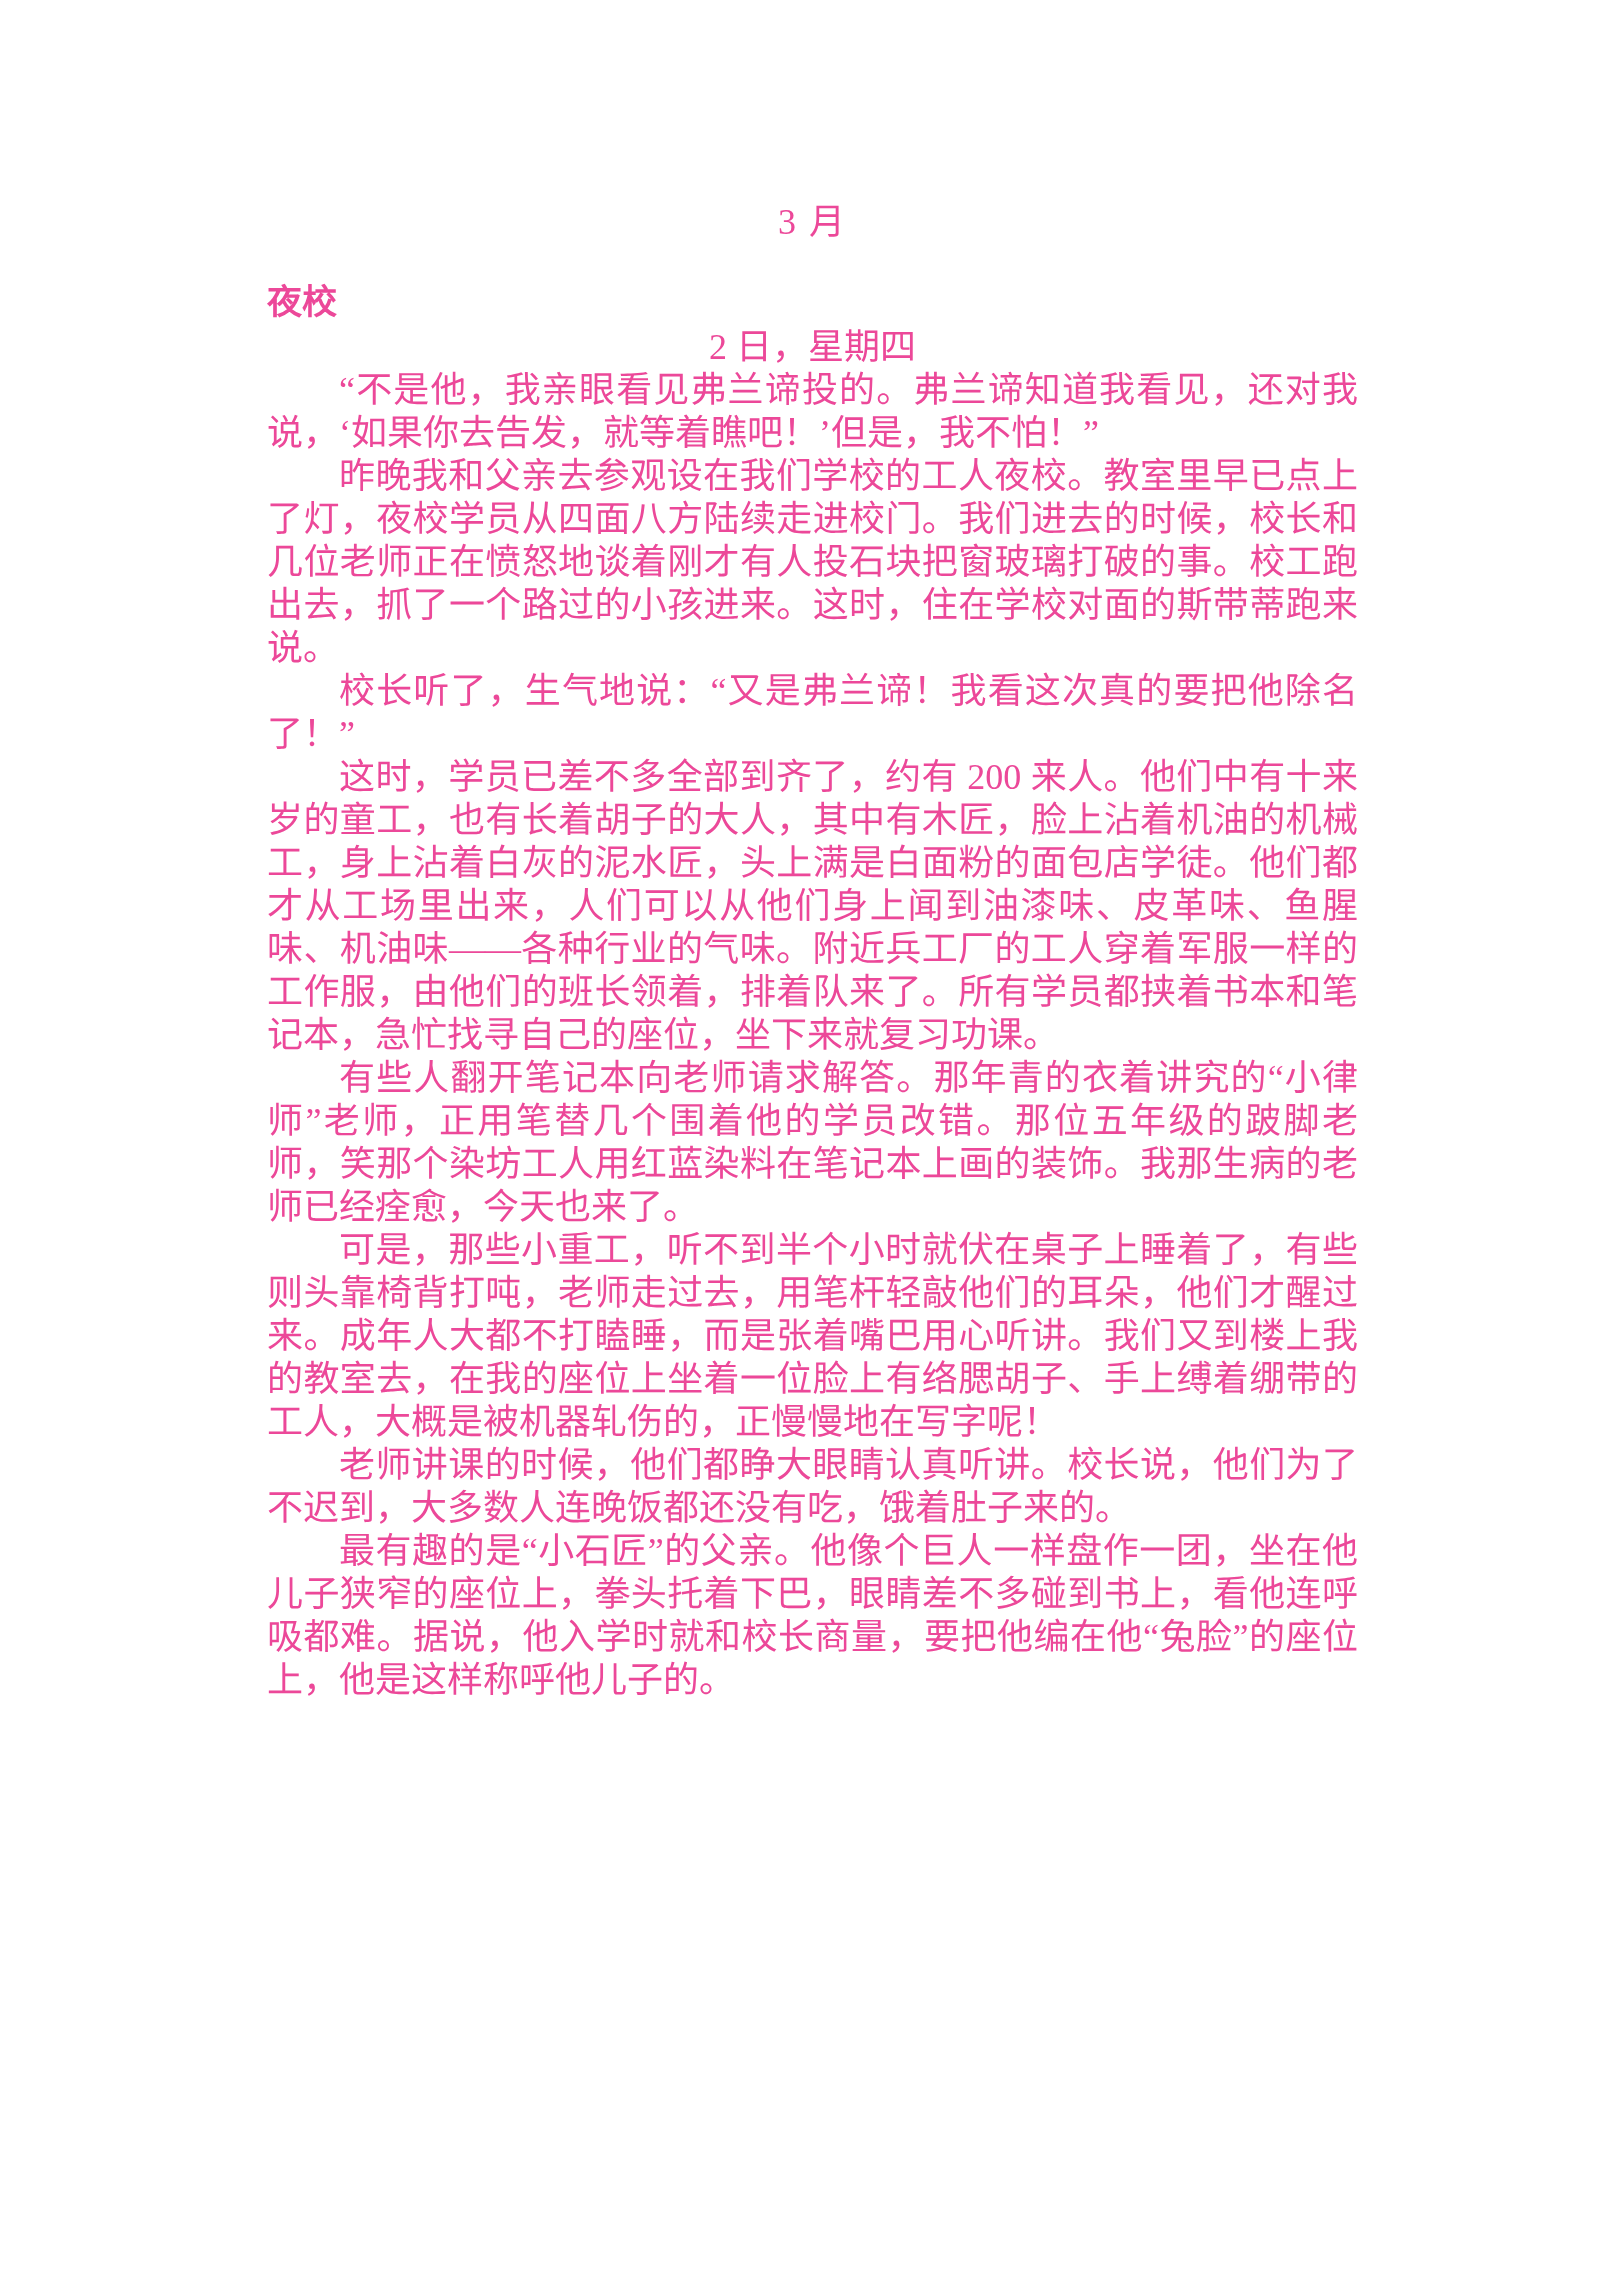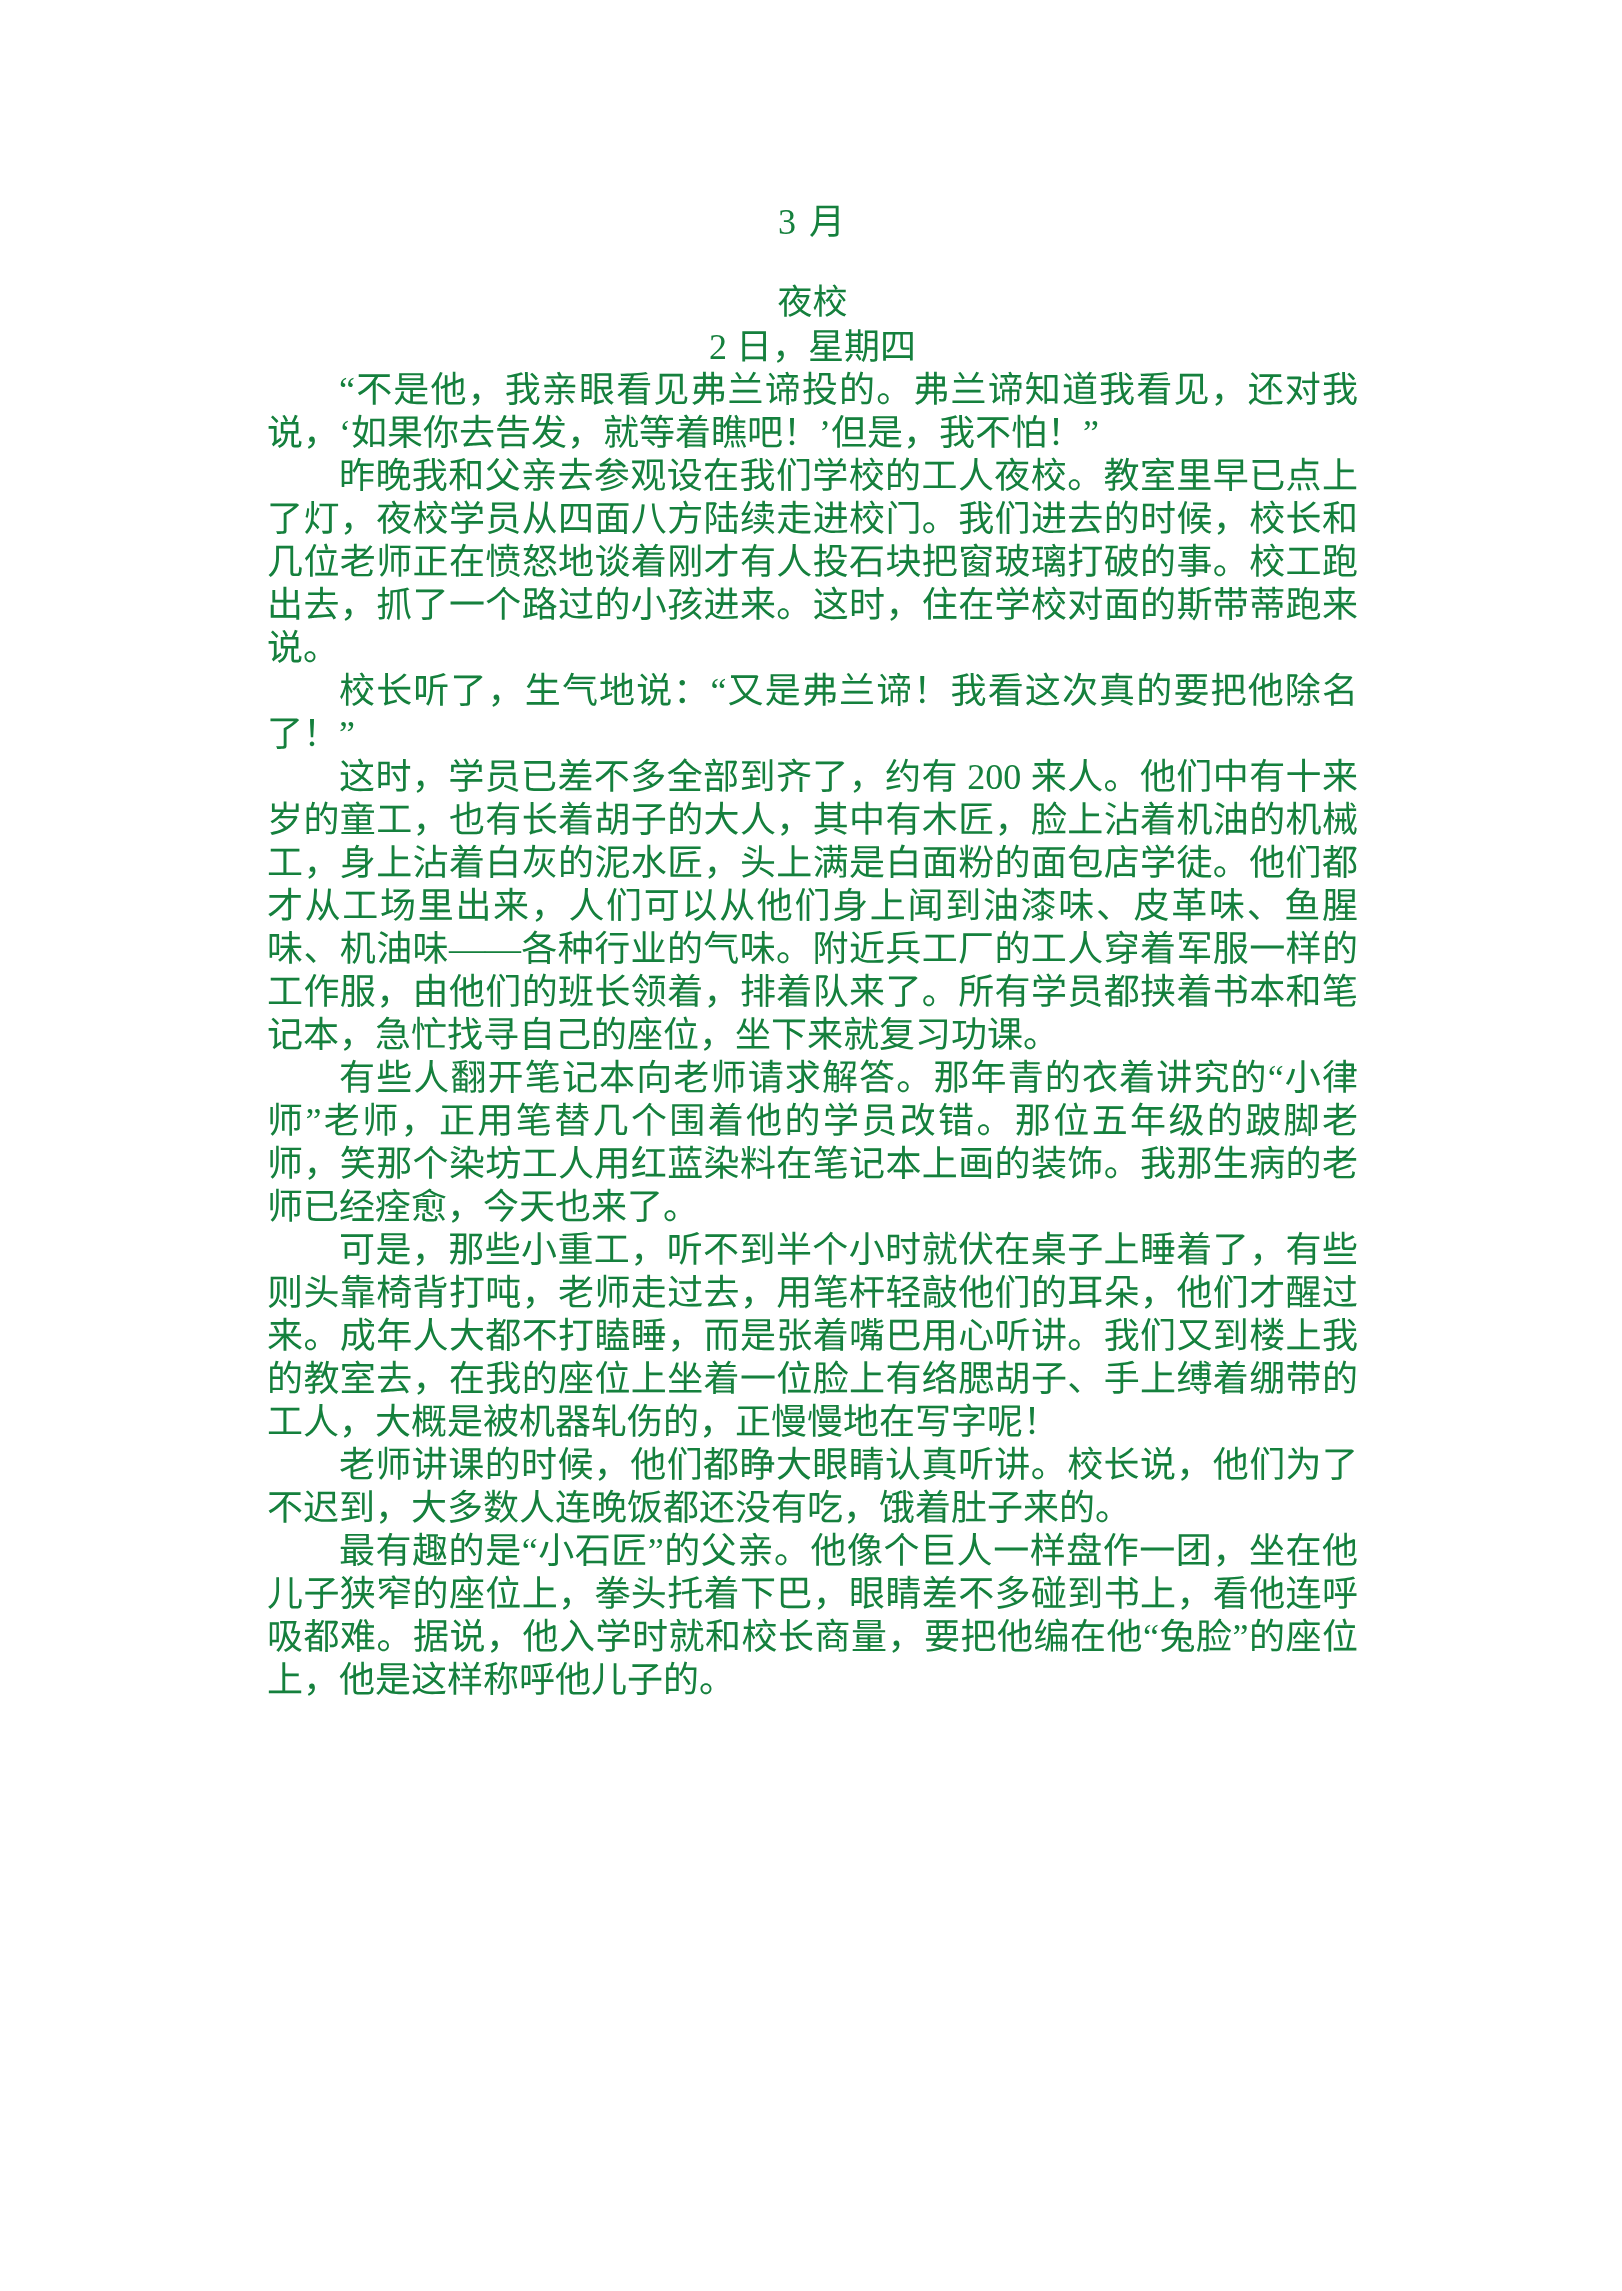--- a/index.html
+++ b/index.html
@@ -5,43 +5,42 @@
   html, body {
     margin: 0;
     padding: 0;
     background: #ffffff;
   }
   .page {
     position: relative;
     width: 1622px;
     height: 2292px;
     background: #ffffff;
-    color: #15803d;
+    color: #ec4899;
     overflow: hidden;
     font-family: "Liberation Serif", "DejaVu Serif", serif;
   }
   .content {
     position: absolute;
     left: 267px;
     top: 0;
     width: 1091px;
   }
   .doc-title {
     margin: 201px 0 0 0;
     text-align: center;
     font-size: 36px;
     line-height: 43px;
     font-weight: 400;
     letter-spacing: 2px;
   }
   .section-heading {
     margin: 37px 0 0 0;
-    text-align: center;
     font-family: "DejaVu Sans", "Liberation Sans", sans-serif;
-    font-weight: 400;
+    font-weight: 700;
     font-size: 35px;
     line-height: 43px;
   }
   .entry-date {
     margin: 2px 0 0 0;
     text-align: center;
     font-size: 36px;
     line-height: 43px;
   }
   .para {

